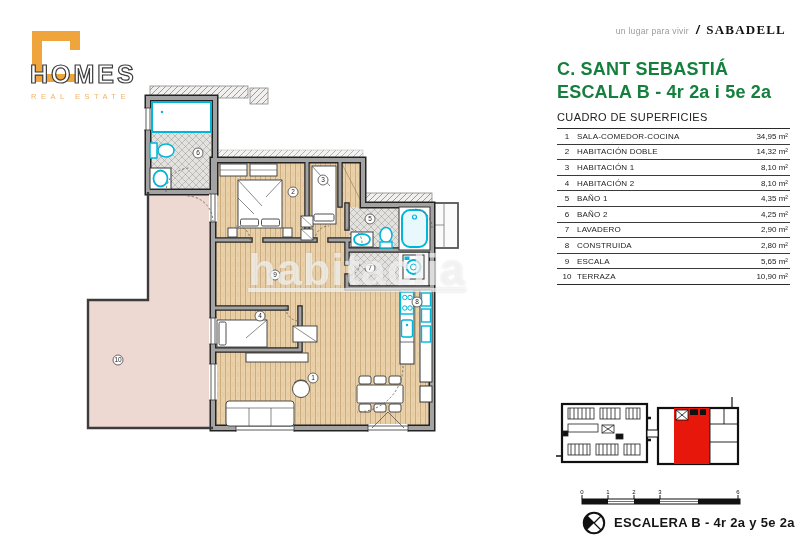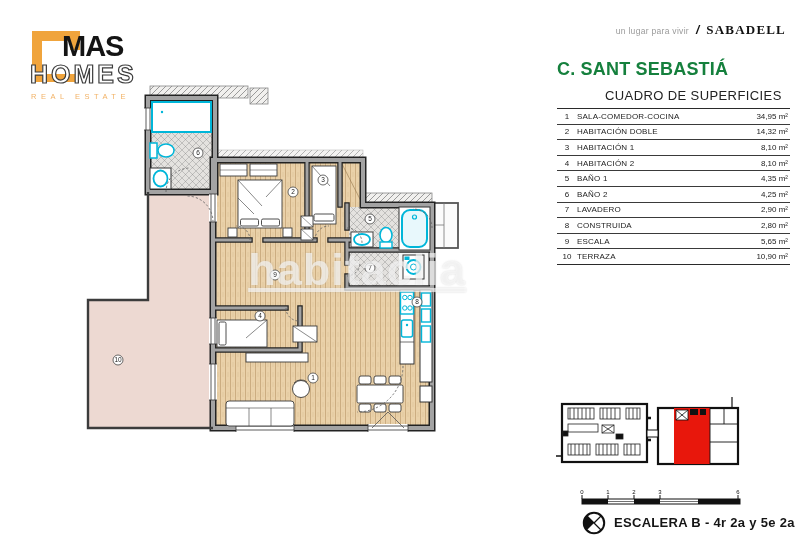--- a/index.html
+++ b/index.html
@@ -18,21 +18,21 @@
 
   
   .hdr{right:14px;top:22px;display:flex;align-items:baseline;gap:7px;}
   .hdr .slogan{font-size:8.5px;color:#9a9a9a;letter-spacing:.3px;padding-left:40px;}
   .hdr .slash{font-size:12px;font-weight:700;font-style:italic;color:#111;}
   .hdr .city{font-size:13px;font-weight:700;letter-spacing:1.2px;color:#111;font-family:Liberation Serif, serif;}
 
   
   .panel{left:557px;top:58px;width:233px;}
   .panel .t1,.panel .t2{font-size:18px;font-weight:700;color:#15803d;line-height:23px;letter-spacing:.2px;}
-  .panel .heading{margin-top:7px;font-size:13px;color:#222;letter-spacing:.4px;margin-left:48px;}
+  .panel .heading{margin-top:7px;font-size:11px;color:#222;letter-spacing:.4px;}
   .tbl{margin-top:5px;border-top:1.6px solid #2a2a2a;border-bottom:1.6px solid #2a2a2a;}
   .row{display:grid;grid-template-columns:20px 1fr auto;align-items:center;height:14.6px;
        border-bottom:1px solid #3a3a3a;font-size:8px;color:#222;}
   .row:last-child{border-bottom:none;}
   .row .n{text-align:center;}
   .row .nm{letter-spacing:.2px;}
   .row .ar{text-align:right;padding-right:2px;}
   .total{margin-top:10px;font-size:9px;font-weight:500;letter-spacing:.7px;color:#2e2e2e;}
 
   
@@ -47,33 +47,33 @@
   .compass{left:581px;top:510px;}
   .footerlbl{left:614px;top:515px;font-size:13px;font-weight:600;letter-spacing:.3px;color:#151515;}
 </style>
 </head>
 <body>
 
 <div class="abs logo">
   <svg class="abs" style="left:0;top:2px" width="56" height="58" viewBox="0 0 56 58">
     <path d="M47 26 L47 12 L9 12 L9 55 L47 55" fill="none" stroke="#f0a43c" stroke-width="10" stroke-linejoin="miter"></path>
   </svg>
-  <span class="mas">MAS</span>
   <span class="homes">HOMES</span>
   <span class="realestate">REAL ESTATE</span>
 </div>
 
 <div class="abs hdr">
   <span class="slogan">un lugar para vivir</span>
   <span class="slash">/</span>
   <span class="city">SABADELL</span>
 </div>
 
 <div class="abs panel">
   <div class="t1">C. SANT SEBASTIÁ</div>
+  <div class="t2">ESCALA B - 4r 2a i 5e 2a</div>
   <div class="heading">CUADRO DE SUPERFICIES</div>
   <div class="tbl">
     <div class="row">
         <span class="n">1</span>
         <span class="nm">SALA-COMEDOR-COCINA</span>
         <span class="ar">34,95 m²</span>
       </div>
     <div class="row">
         <span class="n">2</span>
         <span class="nm">HABITACIÓN DOBLE</span>

